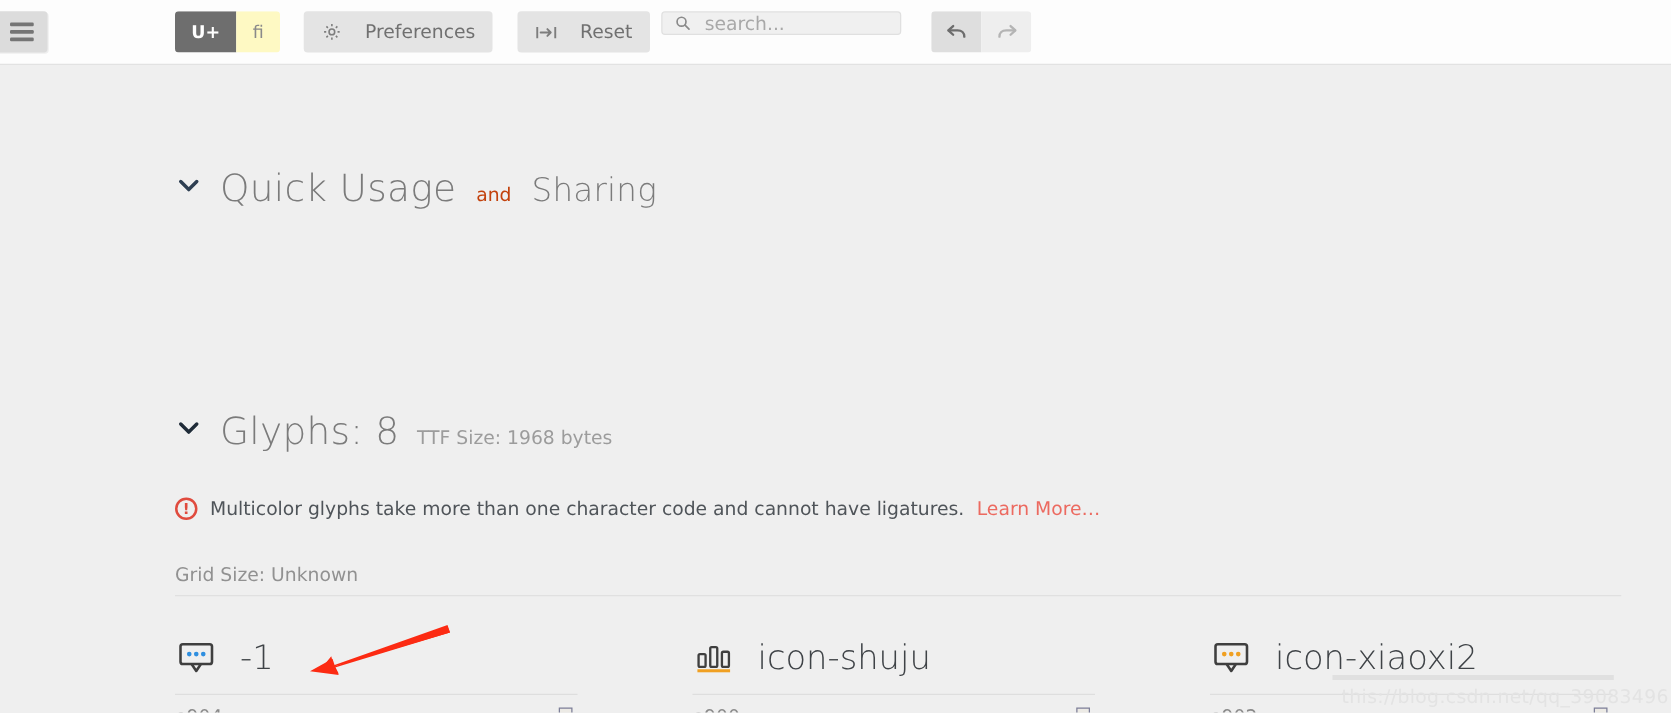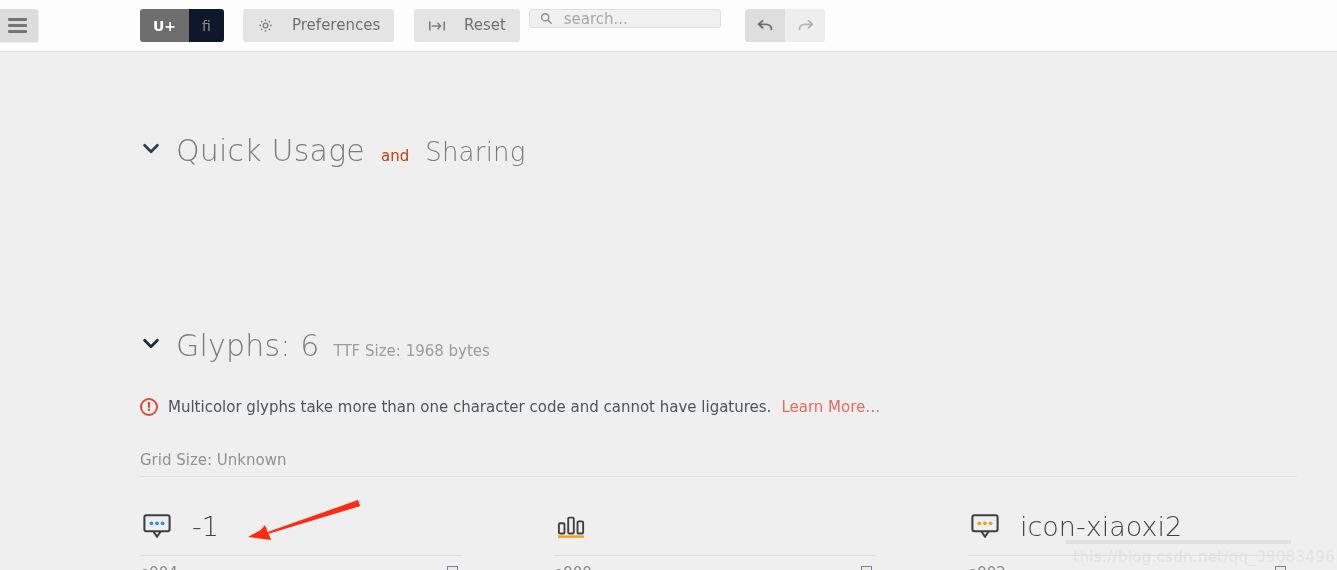--- a/index.html
+++ b/index.html
@@ -67,21 +67,21 @@
     background: #ececec;
     cursor: pointer;
     user-select: none;
   }
   .seg.active {
     background: #6e6e6e;
     color: #ffffff;
     font-weight: bold;
   }
   .seg.light {
-    background: #0f172a;
+    background: #fef9c3;
     color: #8a8a8a;
   }
 
   .tb-btn {
     position: absolute;
     top: 9px;
     height: 33px;
     display: flex;
     align-items: center;
     gap: 18px;
@@ -387,21 +387,21 @@
     <span class="h-main">Quick Usage</span>
     <span class="h-and">and</span>
     <span class="h-main" style="font-size:26px;">Sharing</span>
   </div>
 
 
   <div class="section-head" style="top:276px;">
     <svg class="chev" viewBox="0 0 24 24">
       <path d="M5 9l7 7 7-7" fill="none" stroke="#1f2b38" stroke-width="3" stroke-linecap="round" stroke-linejoin="round"></path>
     </svg>
-    <span class="h-main">Glyphs: 6</span>
+    <span class="h-main">Glyphs: 8</span>
     <span class="h-sub">TTF Size: 1968 bytes</span>
   </div>
 
   <div class="notice">
     <span class="info-icon">!</span>
     <span>Multicolor glyphs take more than one character code and cannot have ligatures.</span>
     <a class="link-red2" href="#">Learn More…</a>
   </div>
 
   <div class="gridsize">Grid Size: Unknown</div>
@@ -430,20 +430,21 @@
     <div class="glyph-card">
       <div class="glyph-top">
         <span class="glyph-icon">
           <svg width="30" height="28" viewBox="0 0 32 30">
             <rect x="3" y="11" width="6" height="11" rx="1.2" fill="none" stroke="#3f3f3f" stroke-width="2"></rect>
             <rect x="13" y="5" width="6" height="17" rx="1.2" fill="none" stroke="#3f3f3f" stroke-width="2"></rect>
             <rect x="23" y="9" width="6" height="13" rx="1.2" fill="none" stroke="#3f3f3f" stroke-width="2"></rect>
             <rect x="2" y="24" width="28" height="2.6" fill="#f0a022"></rect>
           </svg>
         </span>
+        <span class="glyph-name">icon-shuju</span>
       </div>
       <div class="glyph-bot">
         <span>e900</span>
         <span class="tofu"></span>
       </div>
     </div>
 
     <div class="glyph-card">
       <div class="glyph-top">
         <span class="glyph-icon">

